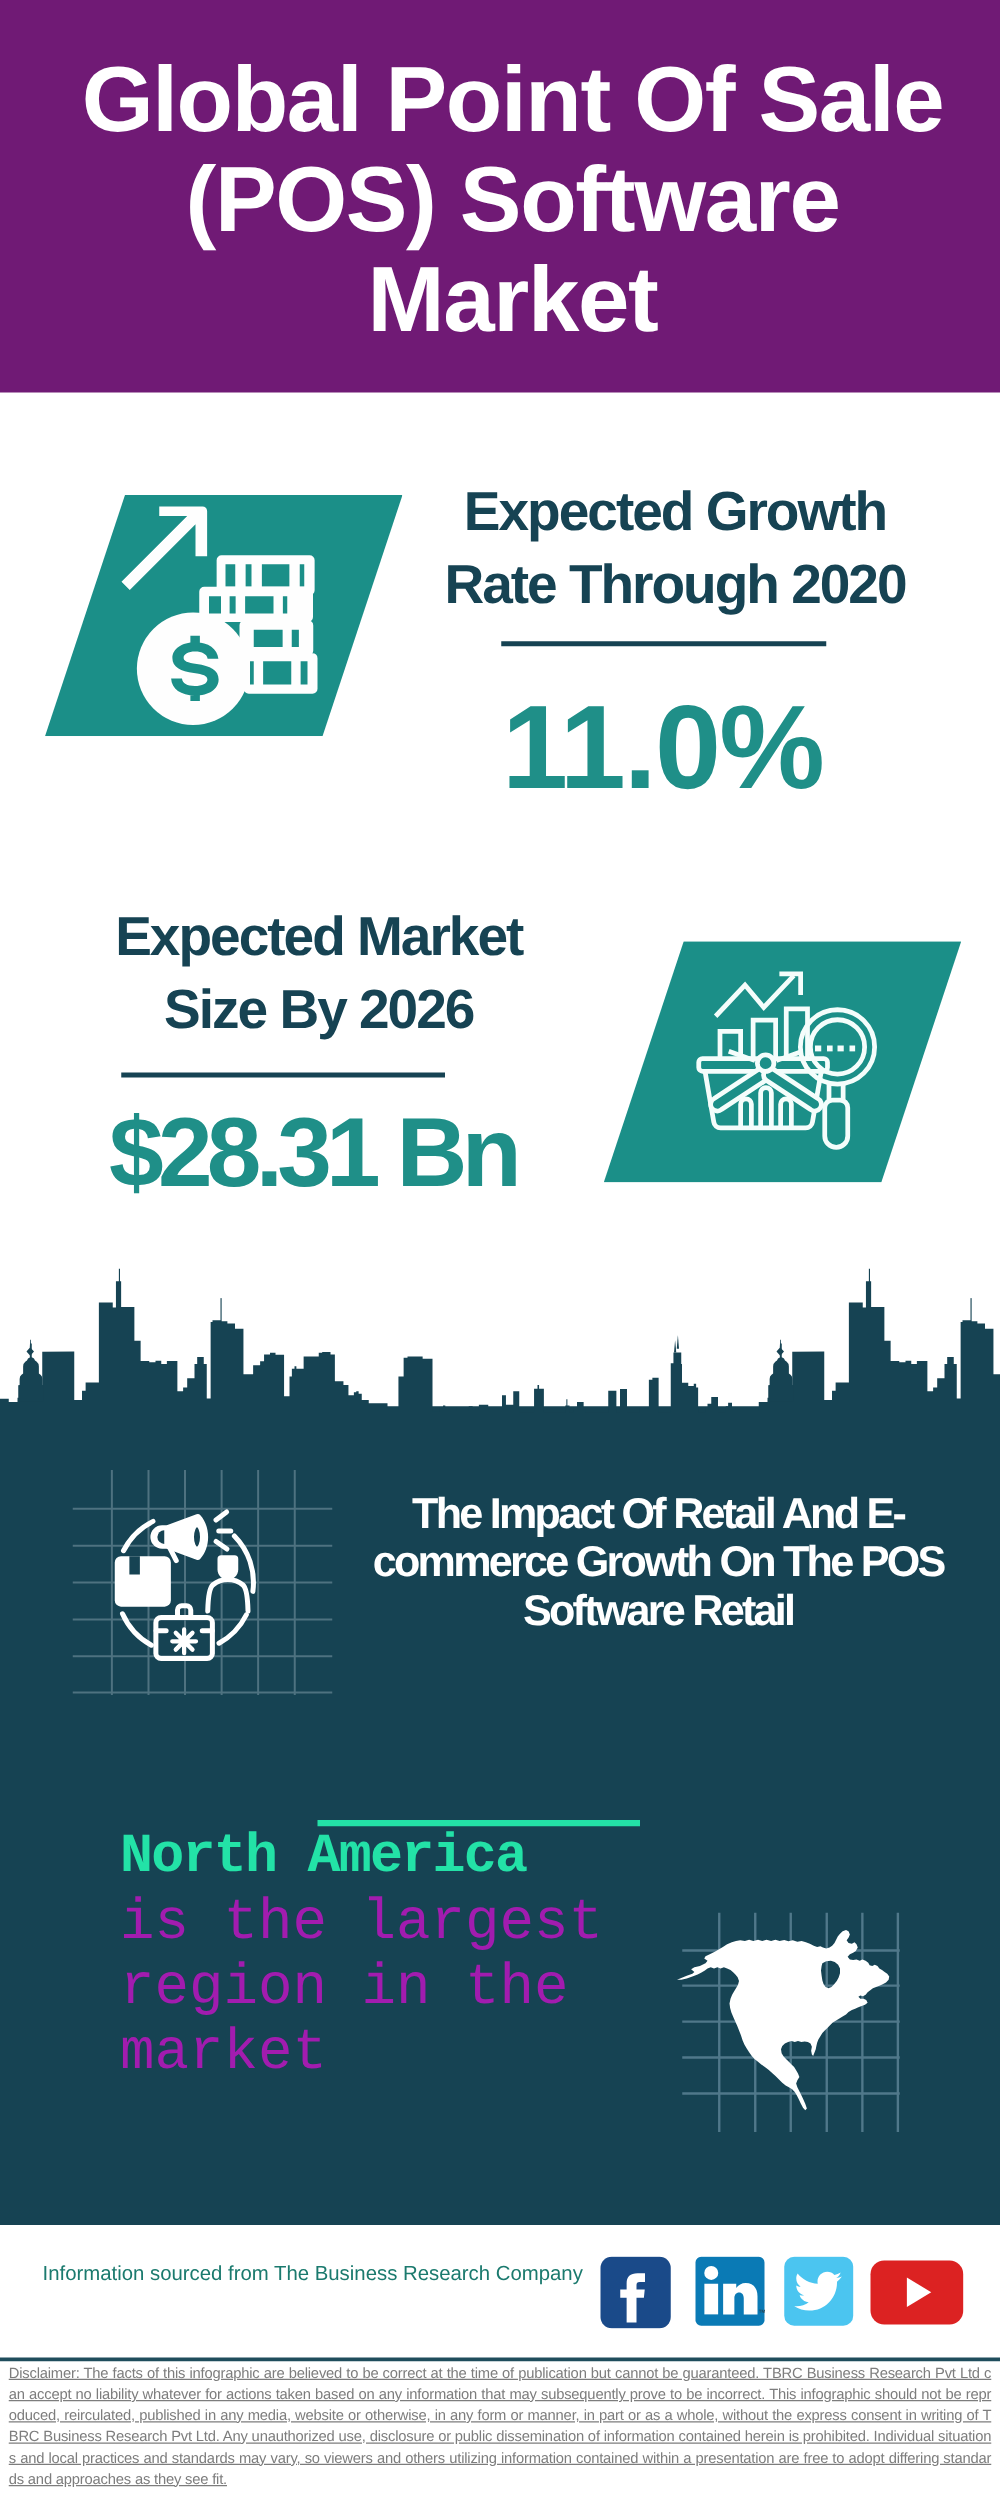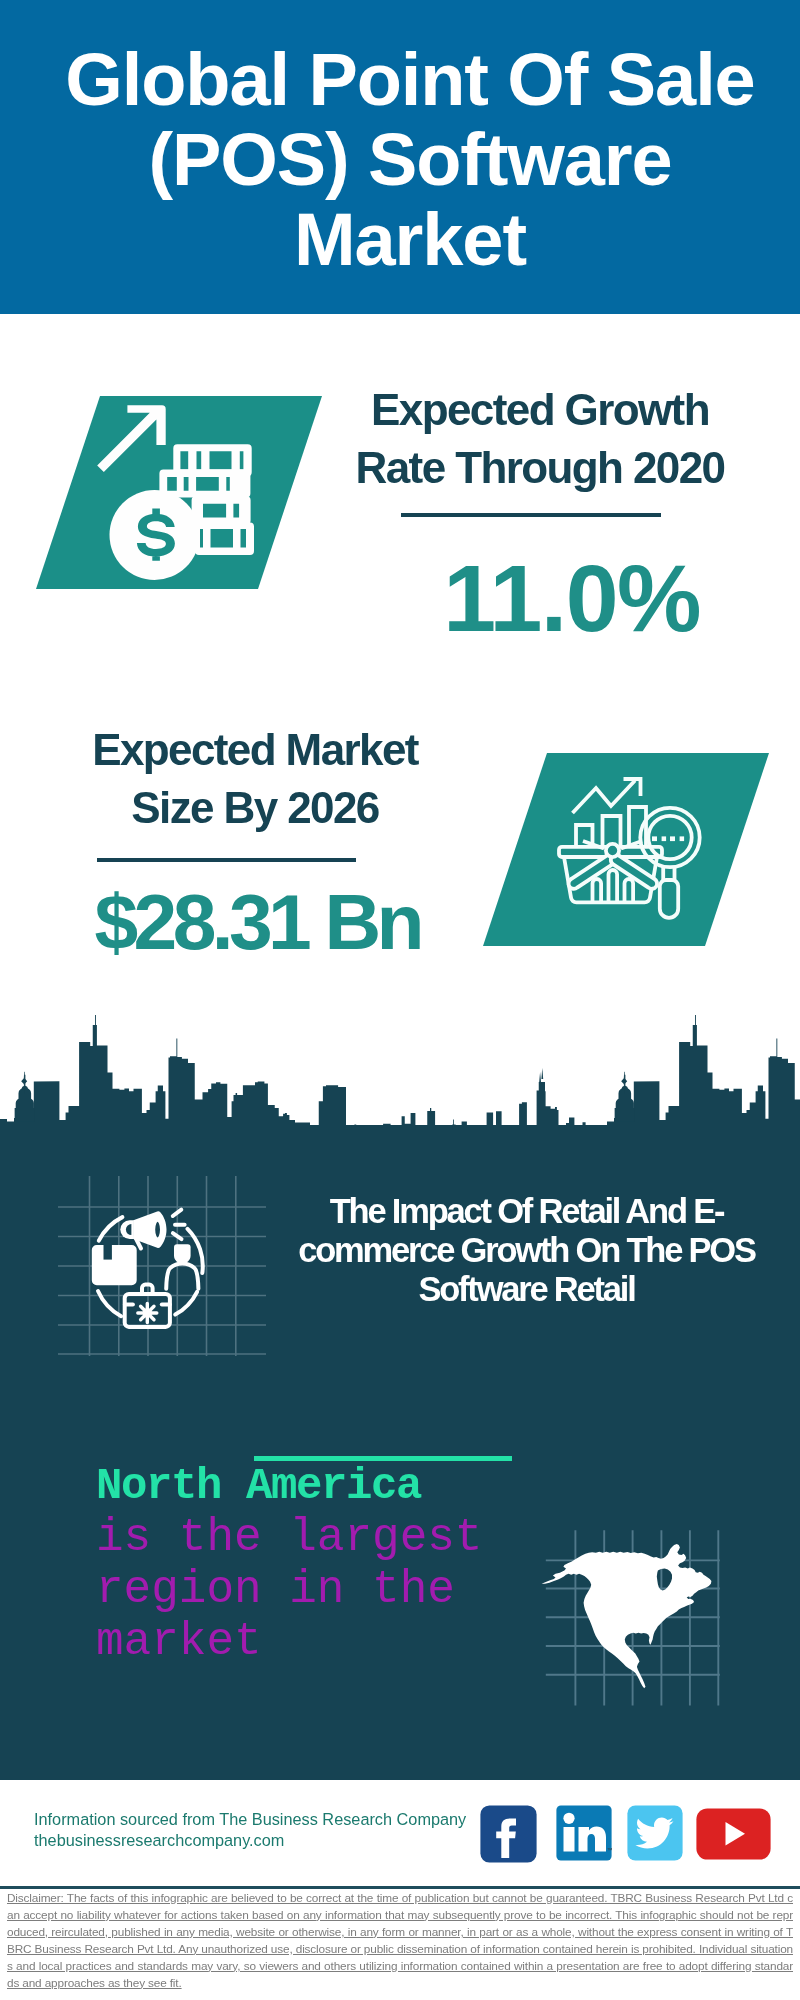--- a/index.html
+++ b/index.html
@@ -1,37 +1,37 @@
 <!DOCTYPE html>
 <html><head>
 <meta charset="utf-8">
 <style>
   html,body{margin:0;padding:0;}
   body{width:800px;height:2000px;background:#ffffff;font-family:"Liberation Sans",sans-serif;overflow:hidden;}
   .page{position:relative;width:800px;height:2000px;background:#fff;overflow:hidden;}
 
   
-  .header{position:absolute;left:0;top:0;width:800px;height:314px;background:#0369a1;}
+  .header{position:absolute;left:0;top:0;width:800px;height:314px;background:#701a75;}
   .header-title{position:absolute;left:55px;top:40px;width:710px;margin:0;
     font-size:74px;font-weight:700;line-height:80px;color:#ffffff;text-align:center;
     letter-spacing:-1.1px;}
 
   
   .para{position:absolute;background:#1b8f88;}
   .icon-money{position:absolute;left:95px;top:395px;width:170px;height:200px;}
   .para1{left:36px;top:396px;width:286px;height:193px;
      clip-path:polygon(64px 0, 286px 0, 222px 193px, 0 193px);}
   .icon-market{position:absolute;left:555px;top:760px;width:160px;height:165px;}
   .para2{left:483px;top:753px;width:286px;height:193px;
      clip-path:polygon(64px 0, 286px 0, 222px 193px, 0 193px);}
 
   
   .stat-label{font-weight:700;color:#164353;letter-spacing:-1.6px;text-align:center;}
   .stat-rule{background:#164353;}
-  .stat-value{font-weight:700;color:#1f8f88;text-align:right;}
+  .stat-value{font-weight:700;color:#1f8f88;text-align:center;}
 
   #stat1-label{position:absolute;left:350px;top:381px;width:380px;font-size:44px;line-height:57.5px;}
   #stat1-rule{position:absolute;left:401px;top:513px;width:260px;height:4px;}
   #stat1-value{position:absolute;left:360px;top:548px;width:340px;font-size:95px;line-height:100px;letter-spacing:-1.5px;}
 
   #stat2-label{position:absolute;left:65px;top:721px;width:380px;font-size:44px;line-height:57.5px;}
   #stat2-rule{position:absolute;left:97px;top:858px;width:259px;height:4px;}
   #stat2-value{position:absolute;left:80px;top:881px;width:340px;font-size:78.6px;line-height:82px;letter-spacing:-4.6px;}
 
   
@@ -209,17 +209,16 @@
       <rect x="0.4" y="0.4" width="55.2" height="55.2" rx="8" fill="#4bc5f0"></rect>
       <path fill="#ffffff" d="M46.5,16.2 c-1.4,0.6 -2.9,1.0 -4.5,1.2 1.6,-1.0 2.9,-2.5 3.5,-4.4 -1.5,0.9 -3.2,1.6 -5.0,1.9 -1.4,-1.5 -3.5,-2.5 -5.7,-2.5 -4.3,0 -7.8,3.5 -7.8,7.8 0,0.6 0.1,1.2 0.2,1.8 -6.5,-0.3 -12.2,-3.4 -16.1,-8.2 -0.7,1.2 -1.1,2.5 -1.1,4.0 0,2.7 1.4,5.1 3.5,6.5 -1.3,0.0 -2.5,-0.4 -3.5,-1.0 v0.1 c0,3.8 2.7,7.0 6.3,7.7 -0.7,0.2 -1.3,0.3 -2.1,0.3 -0.5,0 -1.0,-0.1 -1.5,-0.1 1.0,3.1 3.9,5.4 7.3,5.5 -2.7,2.1 -6.1,3.3 -9.7,3.3 -0.6,0 -1.3,0.0 -1.9,-0.1 3.5,2.2 7.6,3.5 12.0,3.5 14.4,0 22.2,-11.9 22.2,-22.2 l0.0,-1.0 c1.5,-1.1 2.8,-2.5 3.9,-4.1 z"></path>
     </svg>
     <svg class="social" style="left:696px;top:1808px;width:75px;height:52px;" viewBox="0 0 75 52">
       <rect x="0.4" y="0.4" width="74.2" height="51.2" rx="11" fill="#dc2222"></rect>
       <path fill="#ffffff" d="M29.5,14.0 l19.5,11.8 -19.5,11.8 z"></path>
     </svg>
 
   <div class="foot-src">
     <div>Information sourced from The Business Research Company</div>
-    <div>thebusinessresearchcompany.com</div>
   </div>
   <div class="foot-rule"></div>
   <div class="disclaimer">Disclaimer: The facts of this infographic are believed to be correct at the time of publication but cannot be guaranteed. TBRC Business Research Pvt Ltd can accept no liability whatever for actions taken based on any information that may subsequently prove to be incorrect. This infographic should not be reproduced, reirculated, published in any media, website or otherwise, in any form or manner, in part or as a whole, without the express consent in writing of TBRC Business Research Pvt Ltd. Any unauthorized use, disclosure or public dissemination of information contained herein is prohibited. Individual situations and local practices and standards may vary, so viewers and others utilizing information contained within a presentation are free to adopt differing standards and approaches as they see fit.</div>
 </div>
 
 </body></html>

